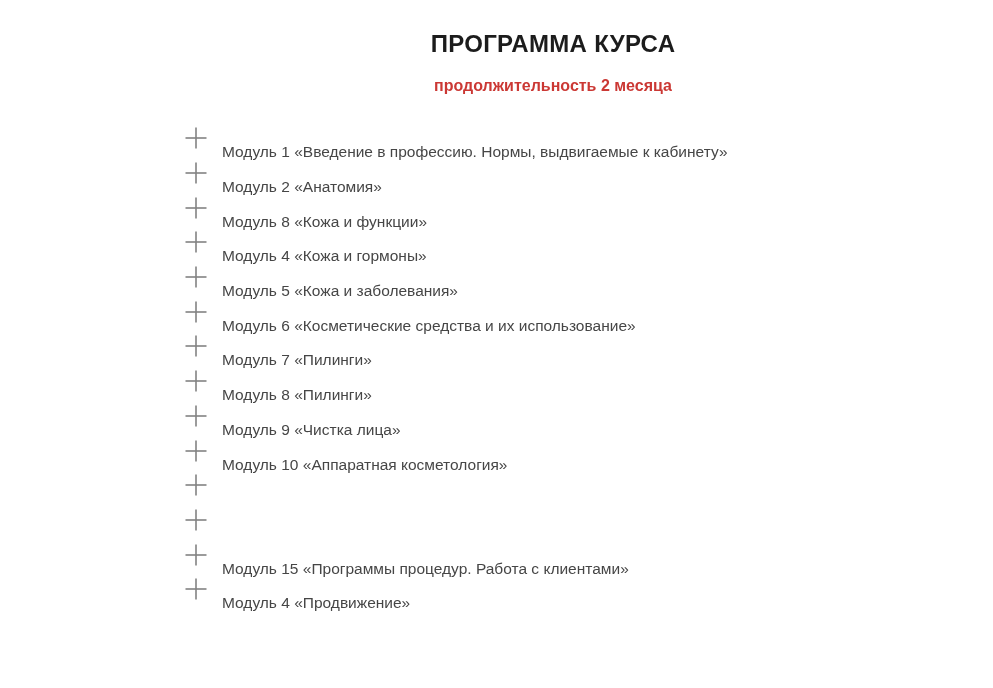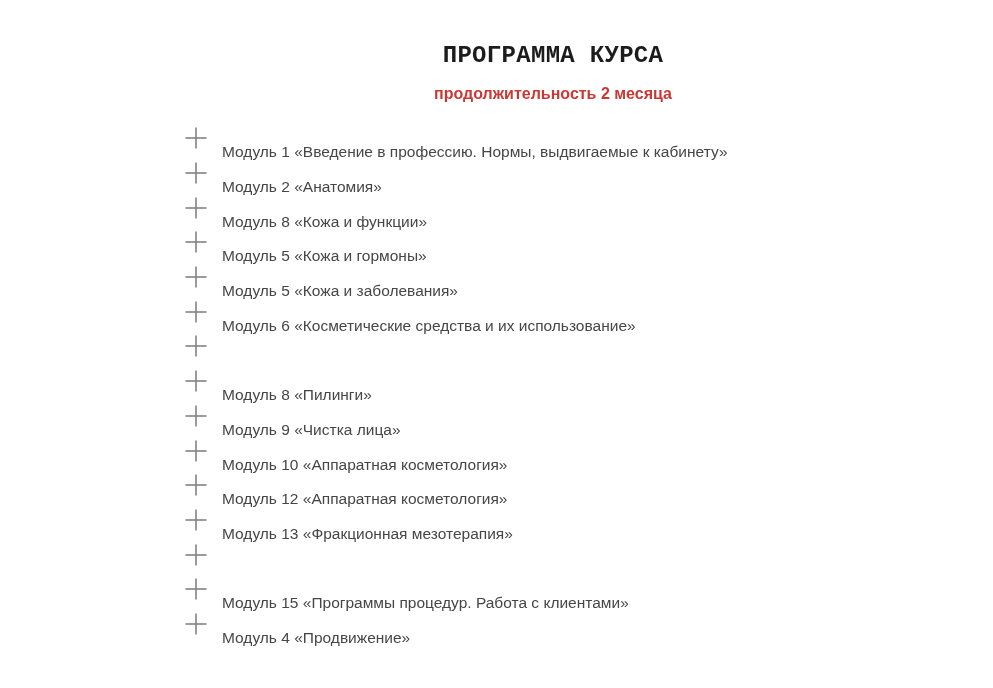--- a/index.html
+++ b/index.html
@@ -21,25 +21,24 @@
     left: 113px;
     width: 880px;
     text-align: center;
   }
   .page-title {
     font-size: 24px;
     font-weight: bold;
     color: var(--title-color, #1c1c1c);
     letter-spacing: 0.3px;
     line-height: 28px;
-    margin: 12px;
-    font-family: Liberation Mono, monospace;
+    margin: 0;
   }
   .subtitle {
-    margin-top: 9px;
+    margin-top: 16px;
     font-size: 16px;
     font-weight: bold;
     color: var(--accent-color, #cb3834);
     line-height: 23px;
   }
   .subtitle div { white-space: nowrap; }
   .module-list {
     position: absolute;
     top: 121px;
     left: 185px;
@@ -112,21 +111,21 @@
     <span class="module-label">Модуль 8 «Кожа и функции»</span>
   </div>
 
   <div class="module-row">
     <span class="plus-icon">
       <svg width="22" height="22" viewBox="0 0 22 22" aria-hidden="true">
         <line x1="11" y1="0.5" x2="11" y2="21.5" stroke="var(--plus-color, #828282)" stroke-width="1.6"></line>
         <line x1="0.5" y1="11" x2="21.5" y2="11" stroke="var(--plus-color, #828282)" stroke-width="1.6"></line>
       </svg>
     </span>
-    <span class="module-label">Модуль 5 «Кожа и гормоны»</span>
+    <span class="module-label">Модуль 4 «Кожа и гормоны»</span>
   </div>
 
   <div class="module-row">
     <span class="plus-icon">
       <svg width="22" height="22" viewBox="0 0 22 22" aria-hidden="true">
         <line x1="11" y1="0.5" x2="11" y2="21.5" stroke="var(--plus-color, #828282)" stroke-width="1.6"></line>
         <line x1="0.5" y1="11" x2="21.5" y2="11" stroke="var(--plus-color, #828282)" stroke-width="1.6"></line>
       </svg>
     </span>
     <span class="module-label">Модуль 5 «Кожа и заболевания»</span>
@@ -142,20 +141,21 @@
     <span class="module-label">Модуль 6 «Косметические средства и их использование»</span>
   </div>
 
   <div class="module-row">
     <span class="plus-icon">
       <svg width="22" height="22" viewBox="0 0 22 22" aria-hidden="true">
         <line x1="11" y1="0.5" x2="11" y2="21.5" stroke="var(--plus-color, #828282)" stroke-width="1.6"></line>
         <line x1="0.5" y1="11" x2="21.5" y2="11" stroke="var(--plus-color, #828282)" stroke-width="1.6"></line>
       </svg>
     </span>
+    <span class="module-label">Модуль 7 «Пилинги»</span>
   </div>
 
   <div class="module-row">
     <span class="plus-icon">
       <svg width="22" height="22" viewBox="0 0 22 22" aria-hidden="true">
         <line x1="11" y1="0.5" x2="11" y2="21.5" stroke="var(--plus-color, #828282)" stroke-width="1.6"></line>
         <line x1="0.5" y1="11" x2="21.5" y2="11" stroke="var(--plus-color, #828282)" stroke-width="1.6"></line>
       </svg>
     </span>
     <span class="module-label">Модуль 8 «Пилинги»</span>
@@ -182,32 +182,22 @@
     <span class="module-label">Модуль 10 «Аппаратная косметология»</span>
   </div>
 
   <div class="module-row">
     <span class="plus-icon">
       <svg width="22" height="22" viewBox="0 0 22 22" aria-hidden="true">
         <line x1="11" y1="0.5" x2="11" y2="21.5" stroke="var(--plus-color, #828282)" stroke-width="1.6"></line>
         <line x1="0.5" y1="11" x2="21.5" y2="11" stroke="var(--plus-color, #828282)" stroke-width="1.6"></line>
       </svg>
     </span>
-    <span class="module-label">Модуль 12 «Аппаратная косметология»</span>
-  </div>
-
-  <div class="module-row">
-    <span class="plus-icon">
-      <svg width="22" height="22" viewBox="0 0 22 22" aria-hidden="true">
-        <line x1="11" y1="0.5" x2="11" y2="21.5" stroke="var(--plus-color, #828282)" stroke-width="1.6"></line>
-        <line x1="0.5" y1="11" x2="21.5" y2="11" stroke="var(--plus-color, #828282)" stroke-width="1.6"></line>
-      </svg>
-    </span>
-    <span class="module-label">Модуль 13 «Фракционная мезотерапия»</span>
-  </div>
+  </div>
+
 
   <div class="module-row">
     <span class="plus-icon">
       <svg width="22" height="22" viewBox="0 0 22 22" aria-hidden="true">
         <line x1="11" y1="0.5" x2="11" y2="21.5" stroke="var(--plus-color, #828282)" stroke-width="1.6"></line>
         <line x1="0.5" y1="11" x2="21.5" y2="11" stroke="var(--plus-color, #828282)" stroke-width="1.6"></line>
       </svg>
     </span>
   </div>
 

